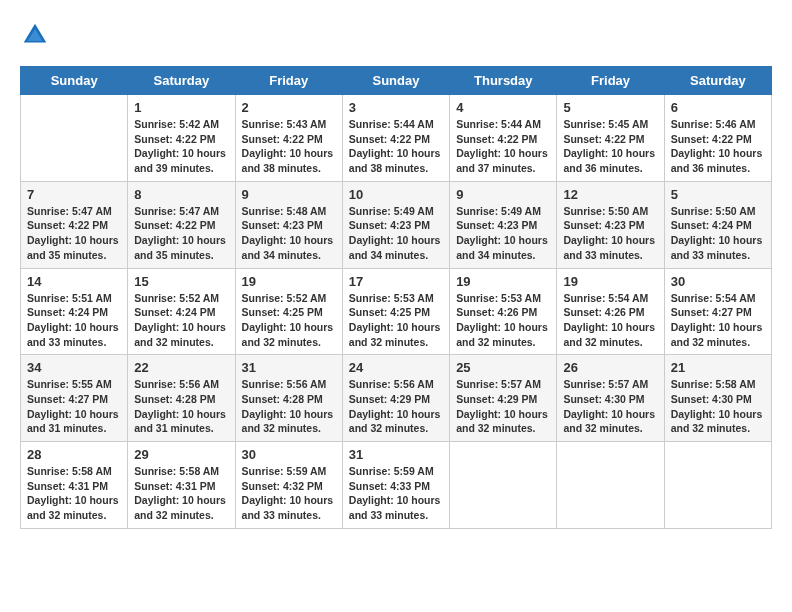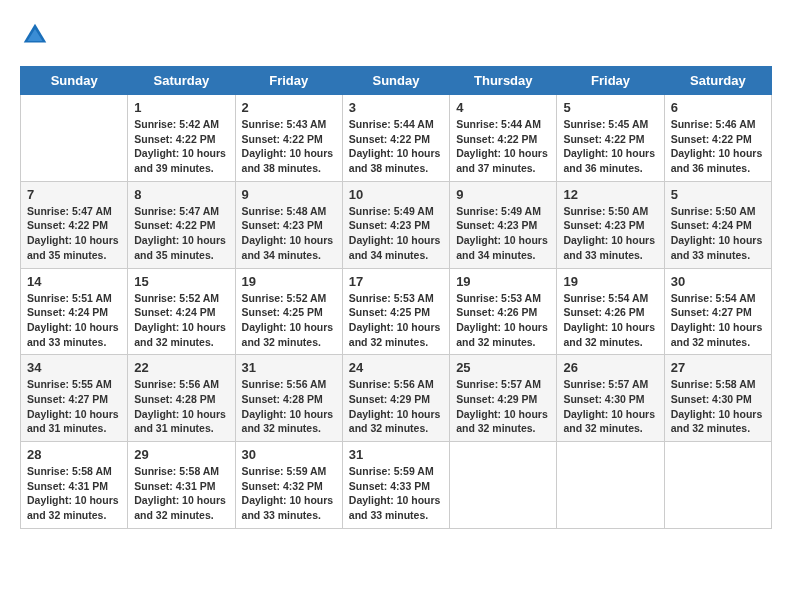--- a/index.html
+++ b/index.html
@@ -236,21 +236,21 @@
         </td>
         <td>
           <span class="day-num">25</span>
           <div class="day-info">Sunrise: 5:57 AM<br>Sunset: 4:29 PM<br>Daylight: 10 hours<br>and 32 minutes.</div>
         </td>
         <td>
           <span class="day-num">26</span>
           <div class="day-info">Sunrise: 5:57 AM<br>Sunset: 4:30 PM<br>Daylight: 10 hours<br>and 32 minutes.</div>
         </td>
         <td>
-          <span class="day-num">27</span>
+          <span class="day-num">21</span>
           <div class="day-info">Sunrise: 5:58 AM<br>Sunset: 4:30 PM<br>Daylight: 10 hours<br>and 32 minutes.</div>
         </td>
       </tr>
       <tr>
         <td>
           <span class="day-num">28</span>
           <div class="day-info">Sunrise: 5:58 AM<br>Sunset: 4:31 PM<br>Daylight: 10 hours<br>and 32 minutes.</div>
         </td>
         <td>
           <span class="day-num">29</span>

